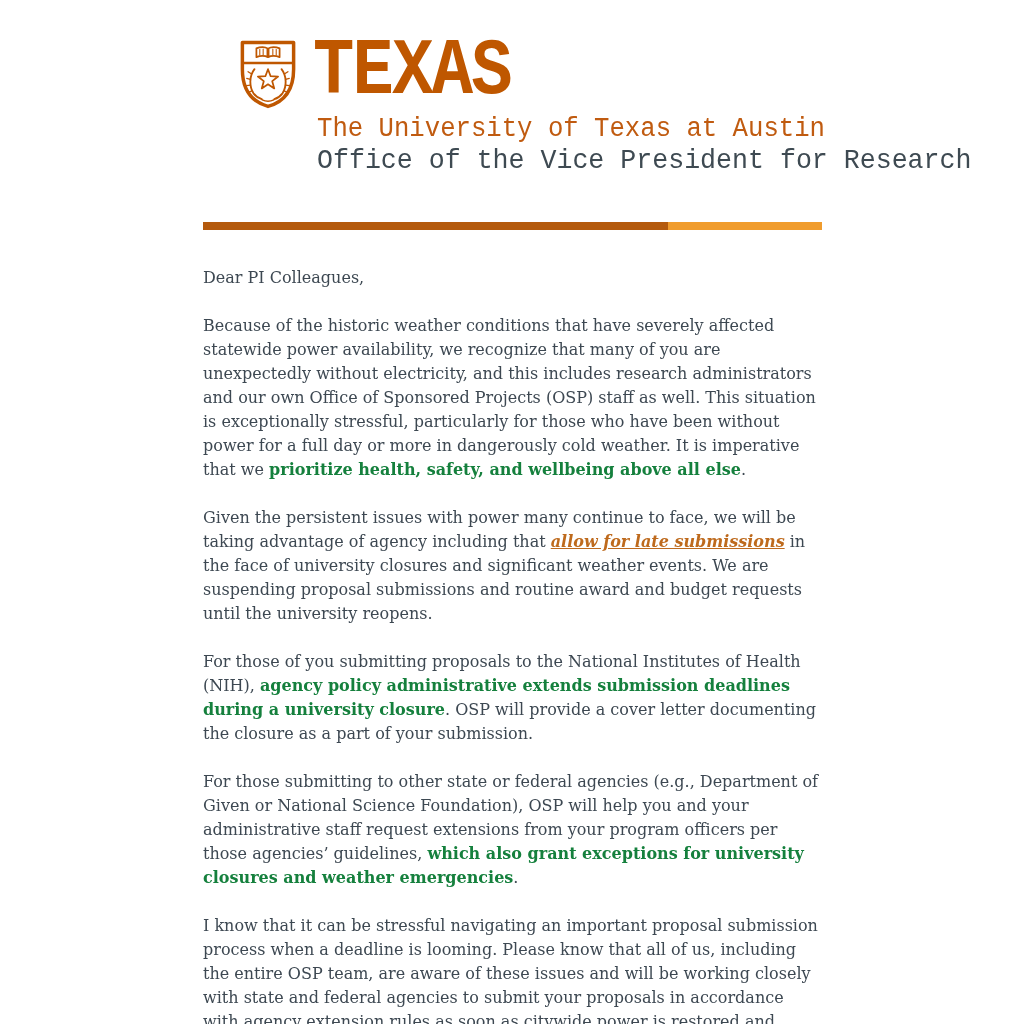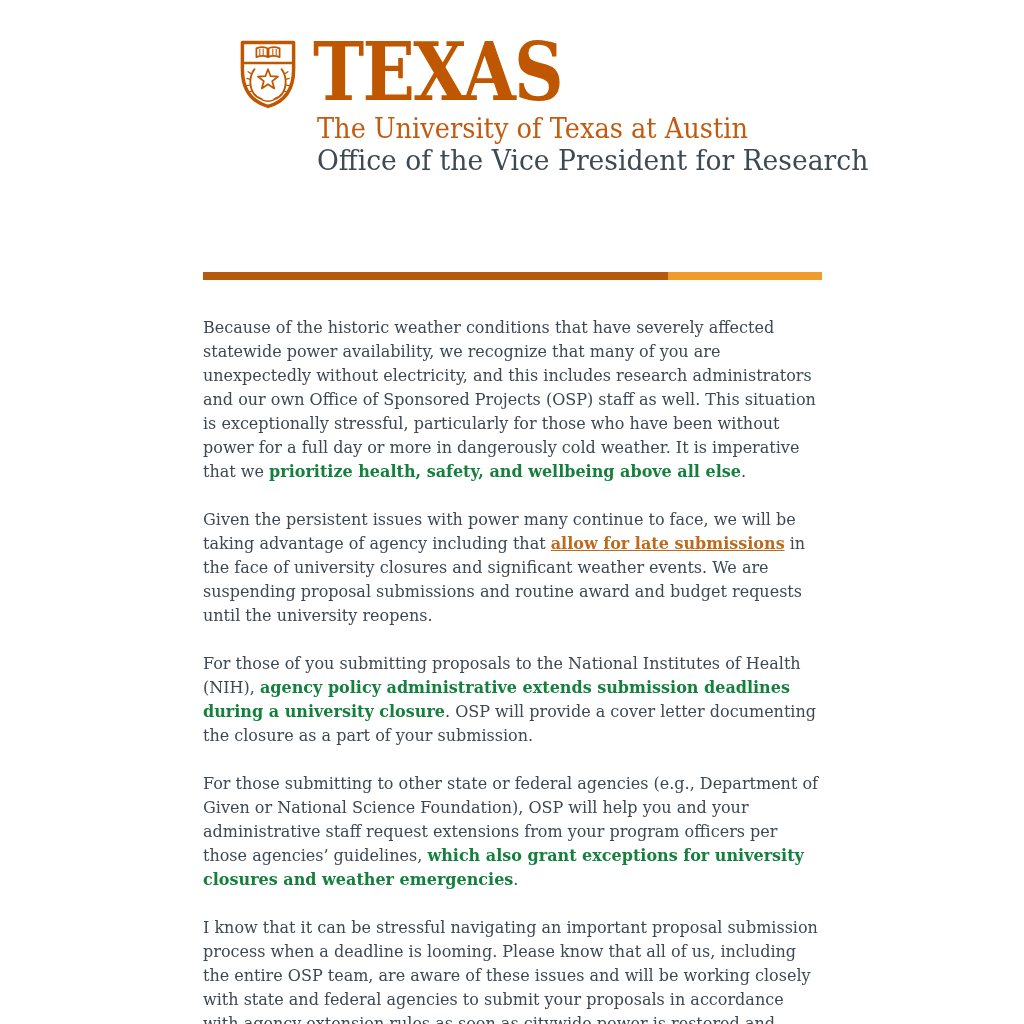--- a/index.html
+++ b/index.html
@@ -3,21 +3,21 @@
 <meta charset="utf-8">
 <style>
   html, body { margin: 0; padding: 0; background: #ffffff; }
   body {
     width: 1024px; height: 1024px; overflow: hidden; position: relative;
     font-family: "DejaVu Serif", serif;
   }
   .content { width: 619px; margin-left: 203px; }
 
   
-  header { position: relative; height: 272px; }
+  header { position: relative; height: 222px; font-family: Liberation Mono, monospace; }
   .shield { position: absolute; left: 36px; top: 39px; width: 58px; height: 71px; }
   .wordmark {
     position: absolute; left: 110px; top: 35px;
     font-size: 80px; line-height: 74px; font-weight: bold;
     letter-spacing: -2px; color: #BF5700;
     transform: scaleX(0.86); transform-origin: left top; white-space: nowrap;
   }
   .tagline1 {
     position: absolute; left: 114px; top: 114px;
     font-size: 27px; line-height: 30px; color: #C05B10;
@@ -35,21 +35,21 @@
   .divider .seg-light { width: 154px; height: 8px; }
 
   
   main {
     margin-top: 36px;
     font-size: 16px; line-height: 24px; color: #3D4852;
   }
   main p { margin: 24px 0 0 0; }
   main p.first { margin-top: 0; }
   main strong { font-weight: bold; color: #15803d; }
-  a.inline-link { color: #BE6A1D; font-weight: bold; text-decoration: underline; cursor: pointer; }
+  a.inline-link { color: #BE6A1D; font-weight: bold; text-decoration: underline; cursor: pointer; font-style: italic; }
 </style>
 </head>
 <body>
 
 <div class="content">
 
   <header>
     <svg class="shield" viewBox="0 0 60 73" xmlns="http://www.w3.org/2000/svg" fill="none" stroke="#BF5700" stroke-linecap="round" stroke-linejoin="round">
       <path d="M3.5,3.5 H56.5 V31 C56.5,55 44,65.5 30,69.5 C16,65.5 3.5,55 3.5,31 Z" stroke-width="3.6"></path>
       <line x1="4.5" y1="24.5" x2="55.5" y2="24.5" stroke-width="2.6"></line>
@@ -76,20 +76,21 @@
     <div class="tagline1">The University of Texas at Austin</div>
     <div class="tagline2">Office of the Vice President for Research</div>
   </header>
 
   <div class="divider">
     <div class="seg-dark" style="background-color: rgb(180, 90, 13);"></div>
     <div class="seg-light" style="background-color: rgb(240, 156, 45);"></div>
   </div>
 
   <main>
+    <p class="first"><span>Dear PI Colleagues,</span></p>
 
     <p><span>Because of the historic weather conditions that have severely affected statewide power availability, we recognize that many of you are unexpectedly without electricity, and this includes research administrators and our own Office of Sponsored Projects (OSP) staff as well. This situation is exceptionally stressful, particularly for those who have been without power for a full day or more in dangerously cold weather. It is imperative that we </span><strong>prioritize health, safety, and wellbeing above all else</strong><span>.</span></p>
 
     <p><span>Given the persistent issues with power many continue to face, we will be taking advantage of agency including that </span><a href="#" class="inline-link">allow for late submissions</a><span> in the face of university closures and significant weather events. We are suspending proposal submissions and routine award and budget requests until the university reopens.</span></p>
 
     <p><span>For those of you submitting proposals to the National Institutes of Health (NIH), </span><strong>agency policy administrative extends submission deadlines during a university closure</strong><span>. OSP will provide a cover letter documenting the closure as a part of your submission.</span></p>
 
     <p><span>For those submitting to other state or federal agencies (e.g., Department of Given or National Science Foundation), OSP will help you and your administrative staff request extensions from your program officers per those agencies’ guidelines, </span><strong>which also grant exceptions for university closures and weather emergencies</strong><span>.</span></p>
 
     <p><span>I know that it can be stressful navigating an important proposal submission process when a deadline is looming. Please know that all of us, including the entire OSP team, are aware of these issues and will be working closely with state and federal agencies to submit your proposals in accordance with agency extension rules as soon as citywide power is restored and campus reopens. I sincerely thank our research administrator and OSP colleagues who have been working tirelessly in unprecedented weather conditions, and I thank all of you as well for your patience and understanding</span></p>

